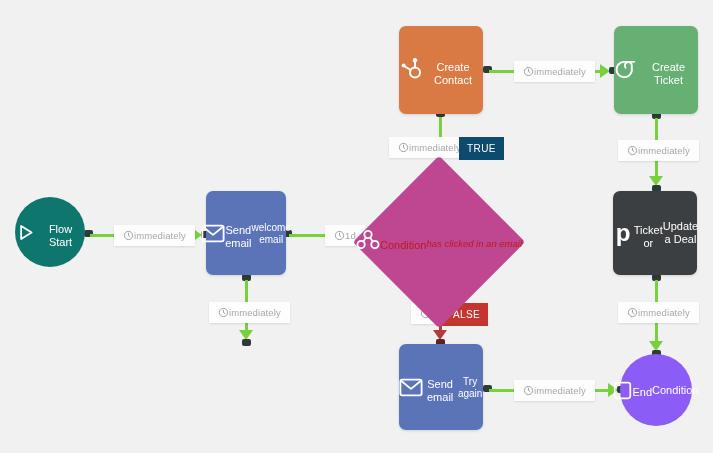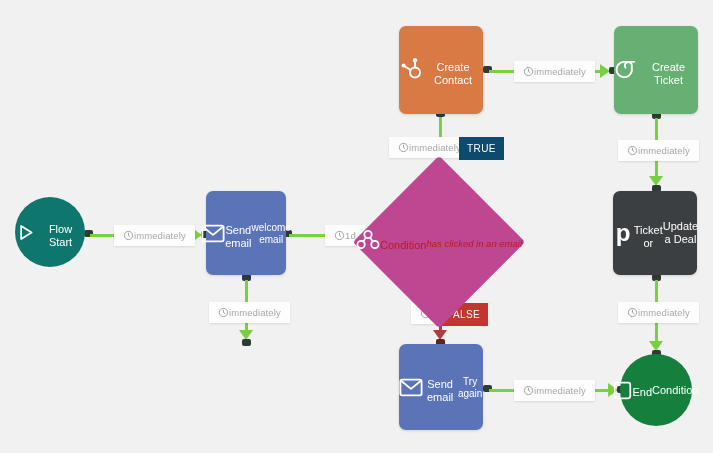--- a/index.html
+++ b/index.html
@@ -357,21 +357,21 @@
     <span class="glyph">
       <svg width="24" height="19" viewBox="0 0 26 20" fill="none" stroke="#fff" stroke-width="2" stroke-linejoin="round">
           <rect x="1.5" y="1.5" width="23" height="17" rx="2"></rect>
           <path d="M2.5 3 L13 11.5 L23.5 3"></path>
         </svg>
     </span>
     <span class="title">Send email</span>
     <span class="subtitle">Try again</span>
   </div>
 
-  <div class="node circle" style="left:620px; top:354px; width:72px; height:72px; background:#15803d;">
+  <div class="node circle" style="left:620px; top:354px; width:72px; height:72px; background:#8b5cf6;">
     <span class="glyph">
       <svg width="19" height="19" viewBox="0 0 22 22" fill="none" stroke="#fff" stroke-width="2">
           <rect x="2" y="2" width="18" height="18" rx="2.5"></rect>
         </svg>
     </span>
     <span class="title" style="margin-top:5px;">End</span>
     <span class="title" style="margin-top:0;">Condition</span>
   </div>
 
 </div>

